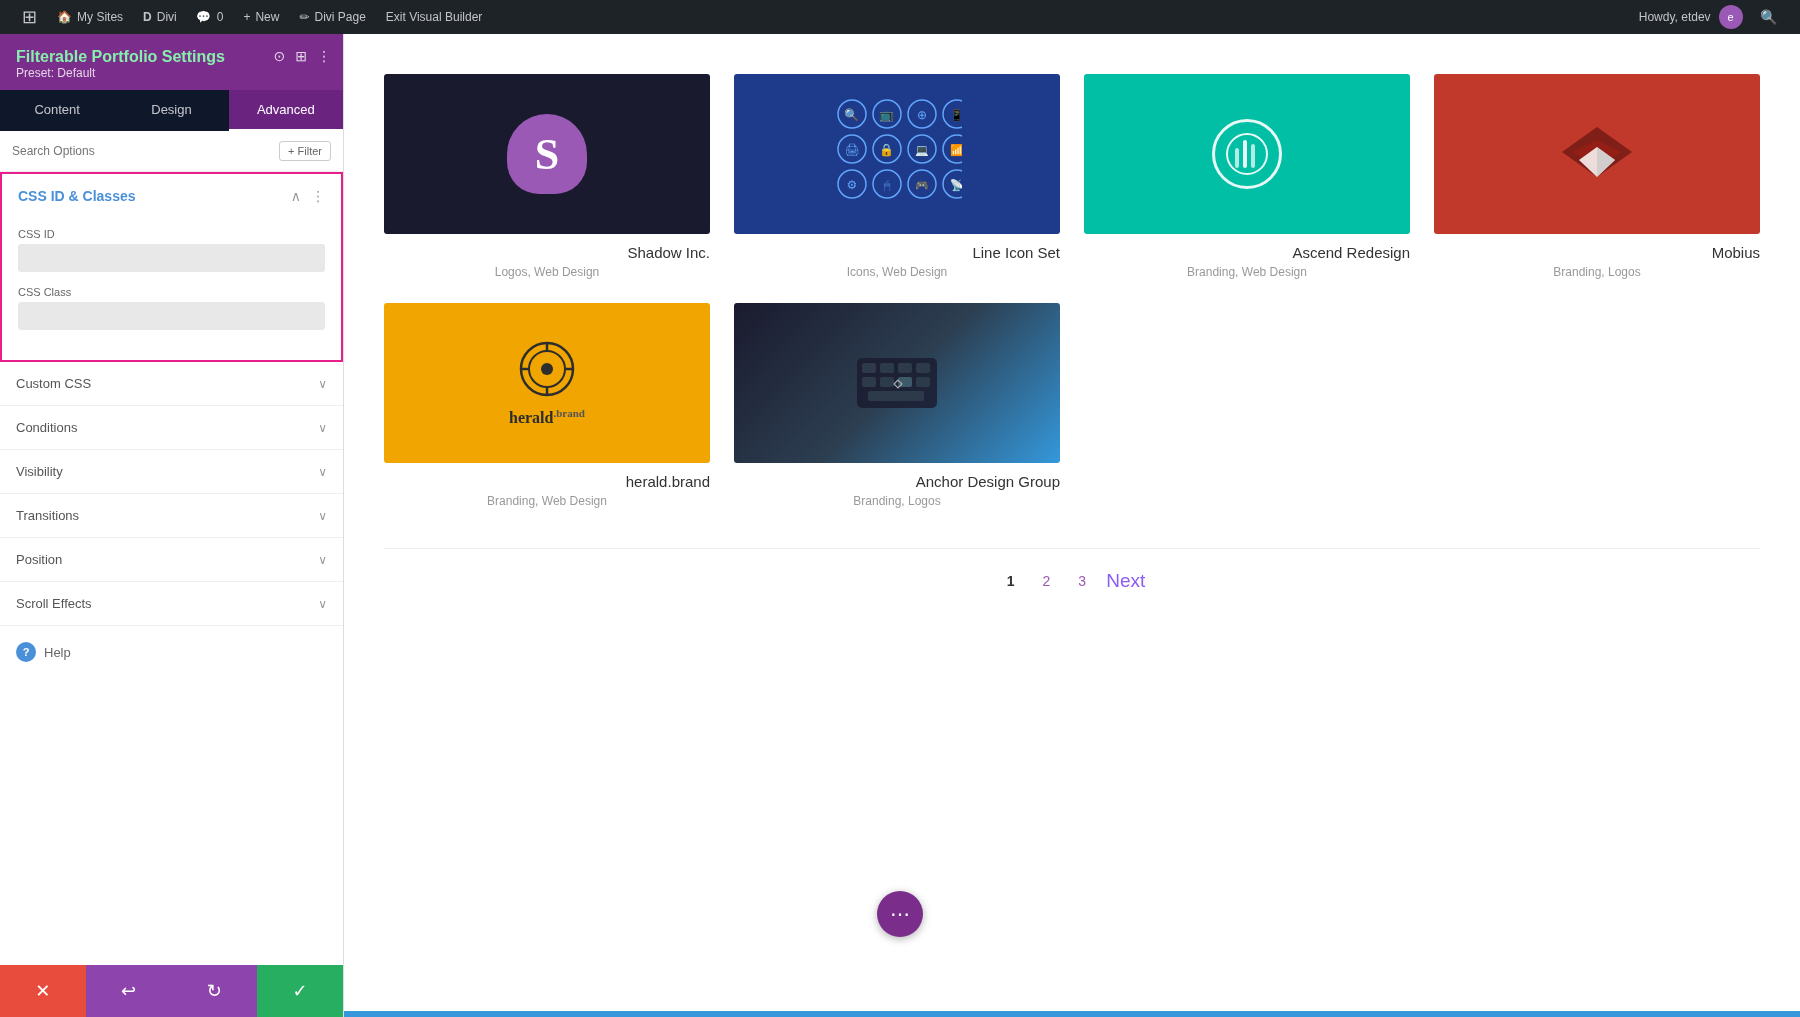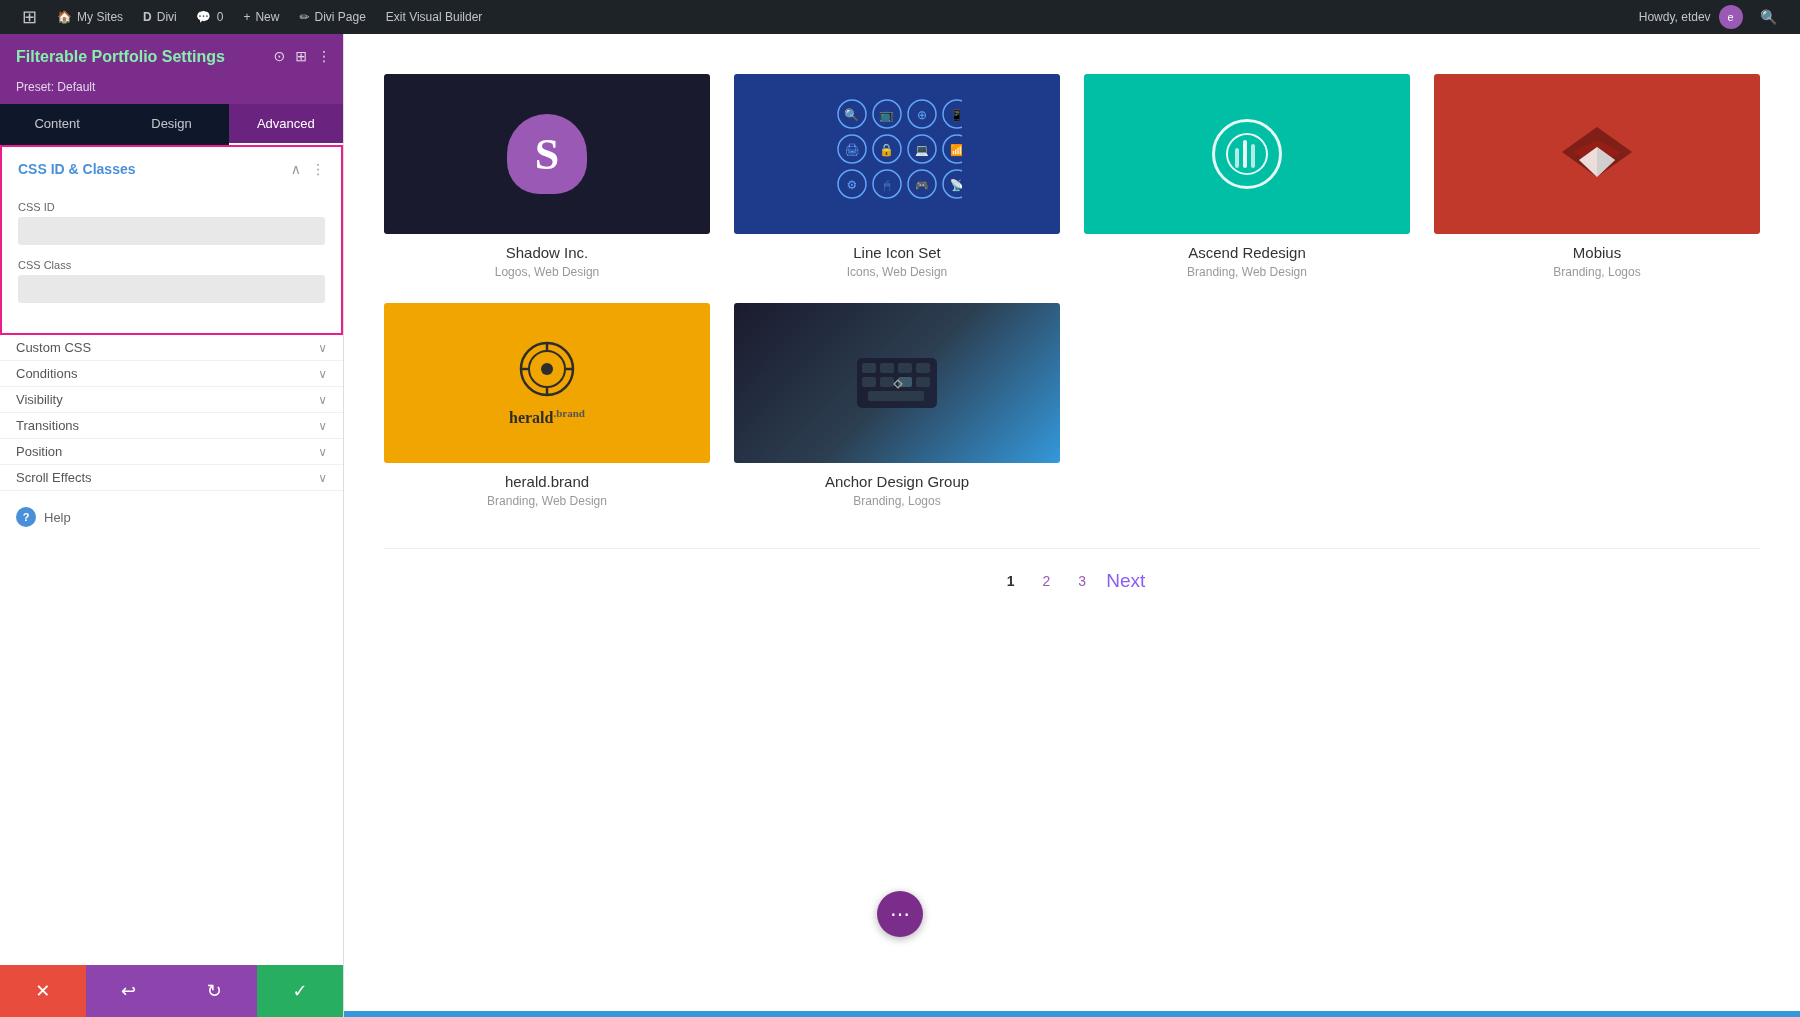--- a/index.html
+++ b/index.html
@@ -73,21 +73,21 @@
       position: relative;
     }
     .sidebar-header-title {
       font-size: 16px;
       font-weight: 600;
       color: #86efac;
     }
     .sidebar-header-subtitle {
       font-size: 12px;
       color: rgba(255,255,255,0.8);
-      margin-top: 14px;
+      margin-top: 0;
     }
     .sidebar-header-icons {
       position: absolute;
       right: 12px;
       top: 14px;
       display: flex;
       gap: 10px;
     }
     .sidebar-header-icon {
       color: rgba(255,255,255,0.8);
@@ -198,21 +198,21 @@
       color: #333;
     }
 
     
     .collapsible-section {
       border-bottom: 1px solid #f0f0f0;
     }
     .collapsible-header {
       display: flex;
       align-items: center;
-      padding: 5px 16px;
+      padding: 14px 16px;
       cursor: pointer;
       background: white;
     }
     .collapsible-title {
       font-size: 13px;
       color: #555;
       flex: 1;
     }
     .chevron-icon { color: #999; font-size: 12px; }
 
@@ -303,21 +303,21 @@
       width: 100%;
       height: 160px;
       border-radius: 3px;
       overflow: hidden;
       margin-bottom: 10px;
     }
     .portfolio-name {
       font-size: 15px;
       font-weight: 500;
       color: #333;
-      text-align: center;
+      text-align: right;
       margin-bottom: 4px;
     }
     .portfolio-tags {
       font-size: 12px;
       color: #999;
       text-align: center;
     }
 
     
     .thumb-shadow { background: #1a1a2e; display:flex; align-items:center; justify-content:center; }
@@ -440,20 +440,24 @@
         <span class="sidebar-header-icon">⋮</span>
       </div>
     </div>
 
     <div class="sidebar-tabs">
       <div class="sidebar-tab">Content</div>
       <div class="sidebar-tab">Design</div>
       <div class="sidebar-tab active">Advanced</div>
     </div>
 
+    <div class="sidebar-search">
+      <input class="sidebar-search-input" type="text" placeholder="Search Options" style="">
+      <button class="filter-btn">+ Filter</button>
+    </div>
 
     <div class="sidebar-content">
 
       <div class="section-highlighted">
         <div class="section-header">
           <span class="section-header-title">CSS ID &amp; Classes</span>
           <div class="section-header-icons">
             <span>∧</span>
             <span>⋮</span>
           </div>

